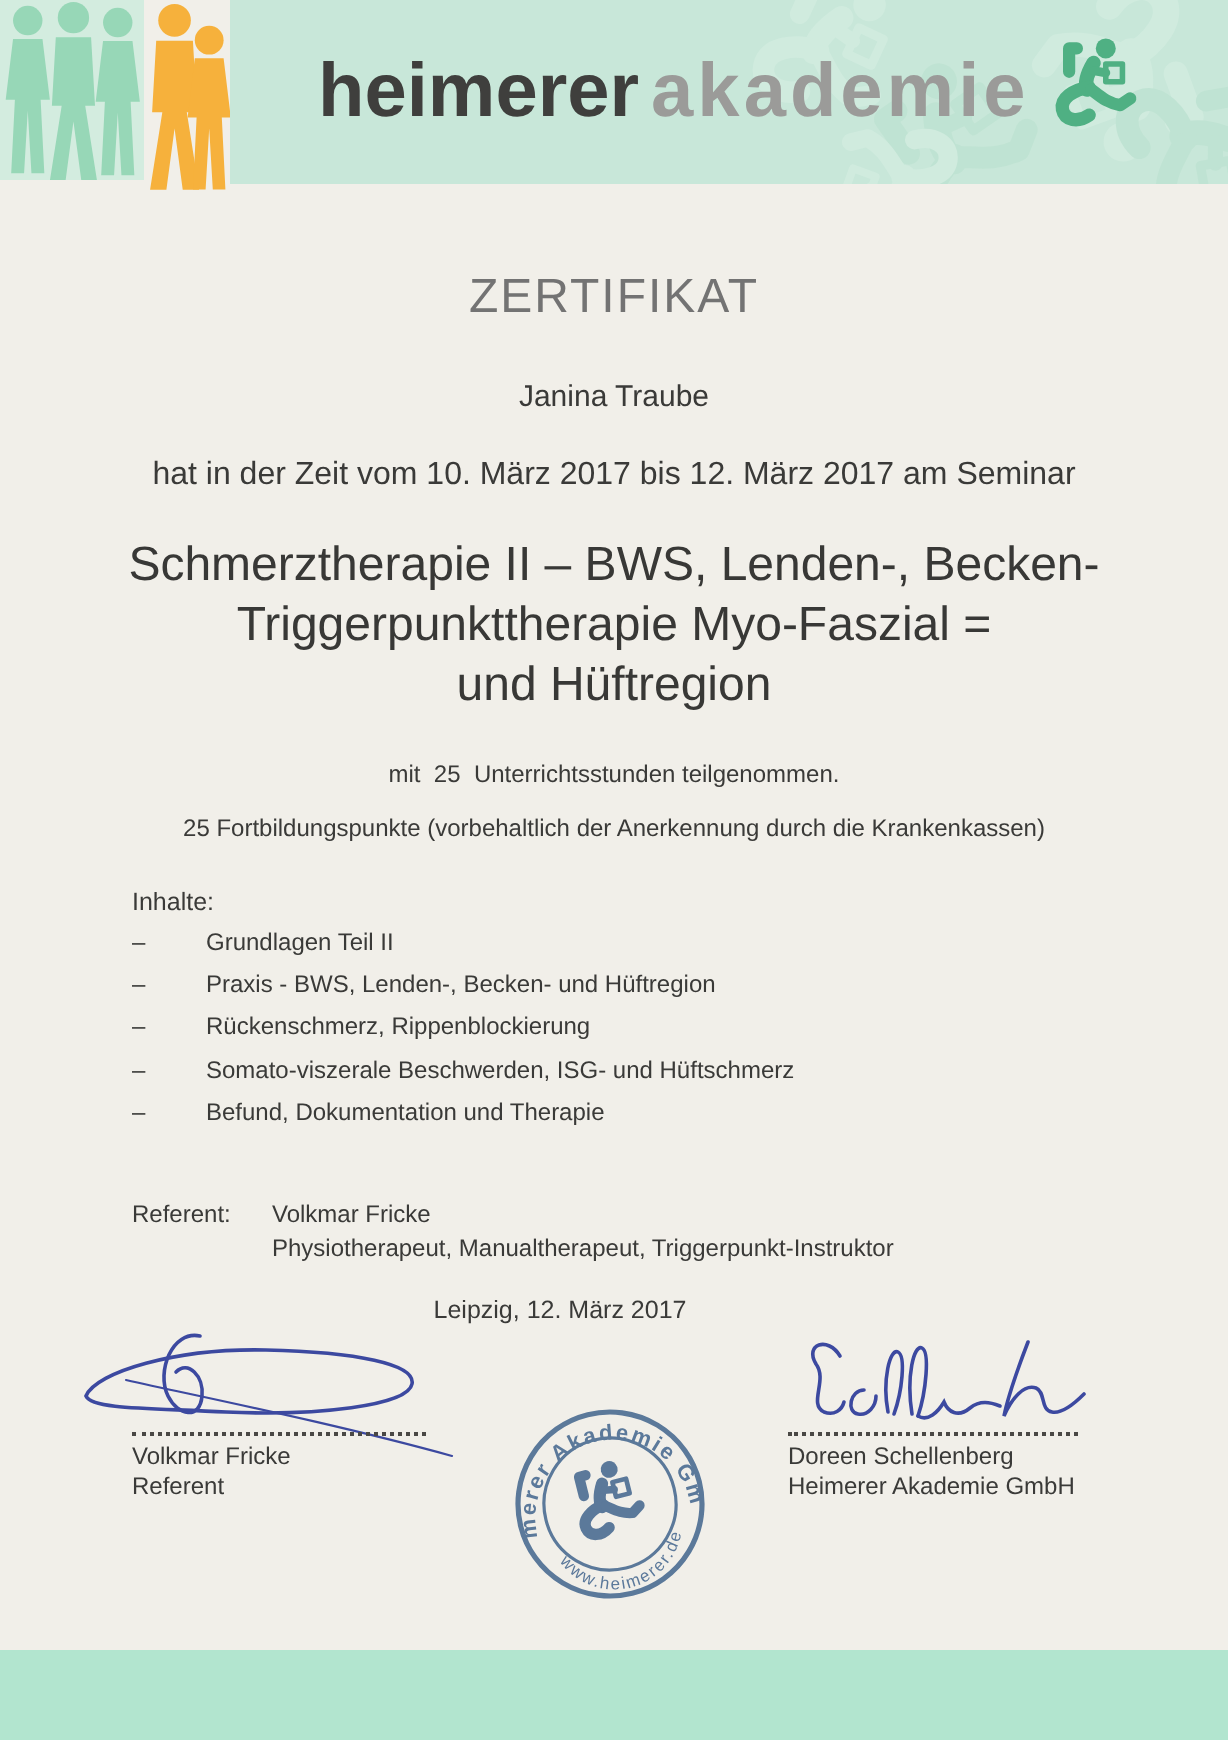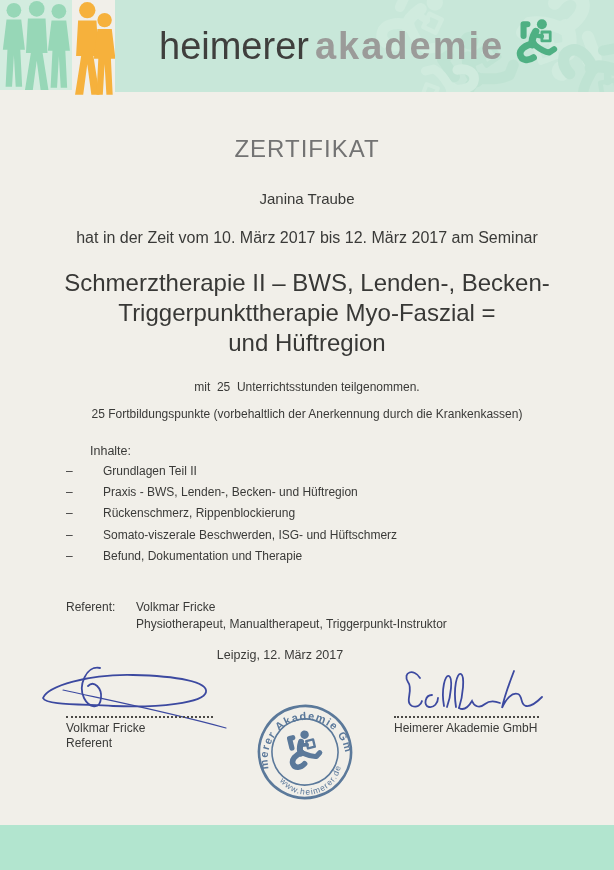--- a/index.html
+++ b/index.html
@@ -9,32 +9,32 @@
     font-family:"Liberation Sans","DejaVu Sans",sans-serif;
     color:#3a3a38;
   }
   
   .header{position:absolute;top:0;left:0;width:614px;height:97px;}
   .panel-left{position:absolute;top:0;left:0;width:72px;height:90px;background:#d3ecdf;}
   .orange-zone{position:absolute;top:0;left:72px;width:43px;height:97px;}
   .banner{position:absolute;top:0;left:115px;width:499px;height:92px;background:#c8e7d9;overflow:hidden;}
   .banner .pattern{position:absolute;top:0;left:0;width:100%;height:100%;}
   .logo-row{position:absolute;top:0;left:0;width:100%;height:92px;display:flex;align-items:center;padding-left:44px;box-sizing:border-box;}
-  .logo-primary{font-size:38px;font-weight:400;color:#3f3f3d;letter-spacing:0px;}
+  .logo-primary{font-size:38px;font-weight:700;color:#3f3f3d;letter-spacing:0px;}
   .logo-secondary{font-size:38px;font-weight:700;color:#9b9b99;letter-spacing:2px;margin-left:6px;}
   .logo-runner{margin-left:6px;transform:translateY(-4px);}
   
   .abs{position:absolute;left:0;width:614px;text-align:center;}
   .cert-title{top:135px;font-size:24px;letter-spacing:1px;color:#737373;}
   .recipient{top:190px;font-size:15px;}
   .intro{top:229px;font-size:16px;}
   .seminar-title{top:268px;font-size:24px;line-height:30px;color:#38383б;color:#383836;}
   .participation{top:380px;font-size:12px;white-space:pre-wrap;}
   .points{top:407px;font-size:12px;}
-  .contents-label{position:absolute;left:66px;top:444px;font-size:12.5px;margin-left:24px;}
+  .contents-label{position:absolute;left:66px;top:444px;font-size:12.5px;}
   .contents{position:absolute;left:0;top:464px;width:614px;}
   .content-row{position:relative;height:21.2px;font-size:12px;}
   .content-row .dash{position:absolute;left:66px;}
   .content-row .item{position:absolute;left:103px;}
   .referent-block{position:absolute;left:66px;top:599px;font-size:12px;line-height:16.5px;display:flex;}
   .referent-label{width:70px;}
   .place-date{position:absolute;left:0;top:648px;width:560px;text-align:center;font-size:12.5px;}
   
   .sig{position:absolute;}
   .dotline{position:absolute;height:0;border-top:2px dotted #4a4845;}
@@ -196,17 +196,18 @@
       <path d="M 28 14 C 22 4, 10 8, 16 18 C 22 26, 12 38, 20 42 C 25 44, 29 41, 30 37"></path>
       <path d="M 40 31 C 33 31, 31 42, 37 43 C 42 44, 46 39, 46 34"></path>
       <path d="M 52 42 C 49 26, 53 10, 57 12 C 61 14, 59 32, 55 43"></path>
       <path d="M 64 43 C 61 24, 65 8, 69 10 C 73 12, 71 32, 67 44"></path>
       <path d="M 67 44 C 72 47, 77 42, 80 37 C 82 42, 87 45, 93 40 C 98 36, 103 37, 108 39"></path>
       <path d="M 122 7 C 117 20, 112 34, 110 44 C 114 35, 120 28, 126 30 C 131 32, 128 41, 134 42 C 139 43, 145 38, 150 33"></path>
     </g>
   </svg>
   <div class="dotline dot-right"></div>
   <div class="sig-name right">
+    <div>Doreen Schellenberg</div>
     <div>Heimerer Akademie GmbH</div>
   </div>
 
   <div class="footer-strip"></div>
 </div>
 
 </body></html>

